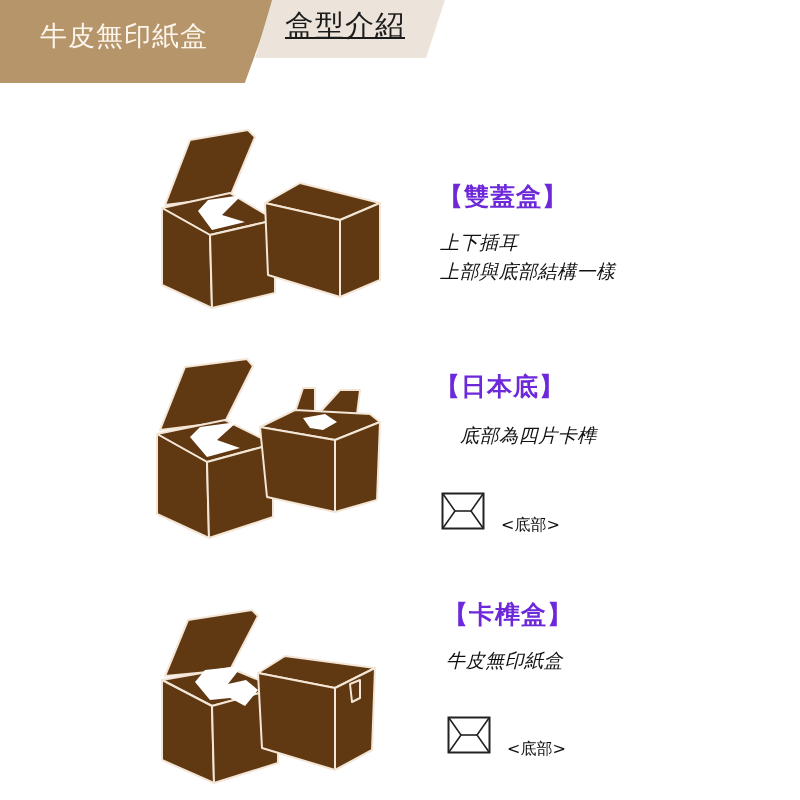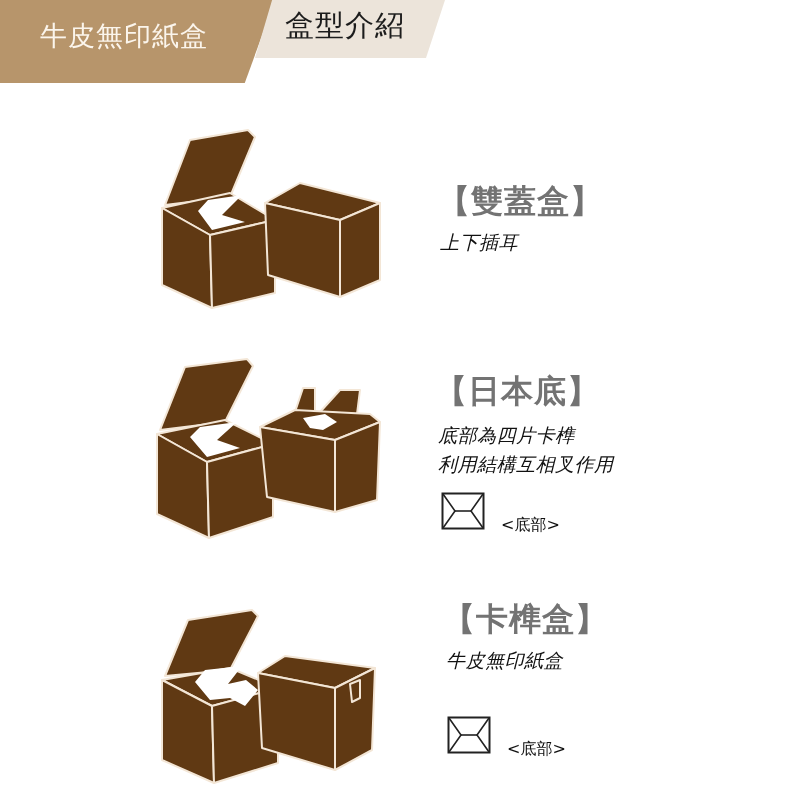--- a/index.html
+++ b/index.html
@@ -3,24 +3,24 @@
 <meta charset="utf-8">
 <style>
   html, body { margin:0; padding:0; }
   body { width:800px; height:800px; background:#ffffff; position:relative; overflow:hidden;
          font-family: "DejaVu Sans", sans-serif; }
   .header-tan { position:absolute; left:0; top:0; width:275px; height:83px; background:#b7956b;
                 clip-path: polygon(0 0, 100% 0, 89% 100%, 0 100%); }
   .header-title { position:absolute; left:40px; top:18px; font-size:27px; color:#fbf5ec; letter-spacing:1px; }
   .header-beige { position:absolute; left:255px; top:0; width:190px; height:58px; background:#ece4da;
                   clip-path: polygon(9% 0, 100% 0, 90% 100%, 0 100%); }
-  .header-sub { position:absolute; left:285px; top:6px; font-size:29px; color:#1c1c1c; letter-spacing:1px; }
+  .header-sub { position:absolute; left:285px; top:6px; font-size:29px; color:#1c1c1c; letter-spacing:1px;text-decoration:underline; }
 
   .box-illus { position:absolute; }
-  .section-title { position:absolute; font-size:32px; font-weight:bold; color:#737373; letter-spacing:1px; }
+  .section-title { position:absolute; font-size:25px; font-weight:bold; color:#6d28d9; letter-spacing:1px; }
   .desc { position:absolute; font-size:19px; color:#111; line-height:29px; letter-spacing:0.5px;font-style:italic; }
   .bottom-row { position:absolute; display:flex; align-items:flex-end;justify-content:center; }
   .bottom-row .lbl { font-size:16px; color:#111; margin-left:16px; margin-bottom:-6px; }
 </style>
 </head>
 <body>
 
 <div class="header-tan"></div>
 <div class="header-title">牛皮無印紙盒</div>
 <div class="header-beige"></div>
@@ -41,42 +41,42 @@
 
     <polygon points="115,78 190,95 190,172 118,150"></polygon>
 
     <polygon points="190,95 230,78 230,155 190,172"></polygon>
   </g>
   <polygon points="58,75 92,70 72,90 95,97 62,105 48,86" fill="#ffffff"></polygon>
 </svg>
 <div class="section-title" style="left:438px;top:180px">【雙蓋盒】</div>
 <div class="desc" style="left:440px;top:228px">
   <div>上下插耳</div>
+  <div>上部與底部結構一樣</div>
 </div>
 
 <svg class="box-illus" style="left:145px;top:352px" width="250" height="190" viewBox="0 0 250 190">
   <g fill="#603913" stroke="#f3e6d6" stroke-width="2" stroke-linejoin="round">
     <polygon points="15,78 40,15 102,7 108,14 80,70"></polygon>
     <polygon points="12,82 80,68 128,92 62,110"></polygon>
     <polygon points="12,82 62,110 64,186 12,162"></polygon>
     <polygon points="62,110 128,92 128,165 64,186"></polygon>
 
     <polygon points="150,60 158,36 170,36 170,60"></polygon>
     <polygon points="175,60 195,38 215,38 212,62"></polygon>
     <polygon points="115,75 150,58 225,62 235,70 190,88"></polygon>
     <polygon points="115,75 190,88 190,160 122,145"></polygon>
     <polygon points="190,88 235,70 232,148 190,160"></polygon>
   </g>
   <polygon points="55,75 92,70 72,88 95,96 62,105 45,85" fill="#ffffff"></polygon>
   <polygon points="158,66 180,62 192,70 178,78 165,76" fill="#ffffff"></polygon>
 </svg>
 <div class="section-title" style="left:435px;top:370px">【日本底】</div>
-<div class="desc" style="left:438px;top:421px">
+<div class="desc" style="left:460px;top:421px">
   <div>底部為四片卡榫</div>
-  <div>利用結構互相叉作用</div>
 </div>
 <div class="bottom-row" style="left:441px;top:492px">
   <svg width="44" height="38" viewBox="0 0 44 38">
     <rect x="1.5" y="1.5" width="41" height="35" fill="none" stroke="#222" stroke-width="2"></rect>
     <polyline points="2,2 14,19 2,36" fill="none" stroke="#222" stroke-width="1.6"></polyline>
     <polyline points="42,2 30,19 42,36" fill="none" stroke="#222" stroke-width="1.6"></polyline>
     <line x1="14" y1="19" x2="30" y2="19" stroke="#222" stroke-width="1.6"></line>
   </svg>
   <span class="lbl">&lt;底部&gt;</span>
 </div>

